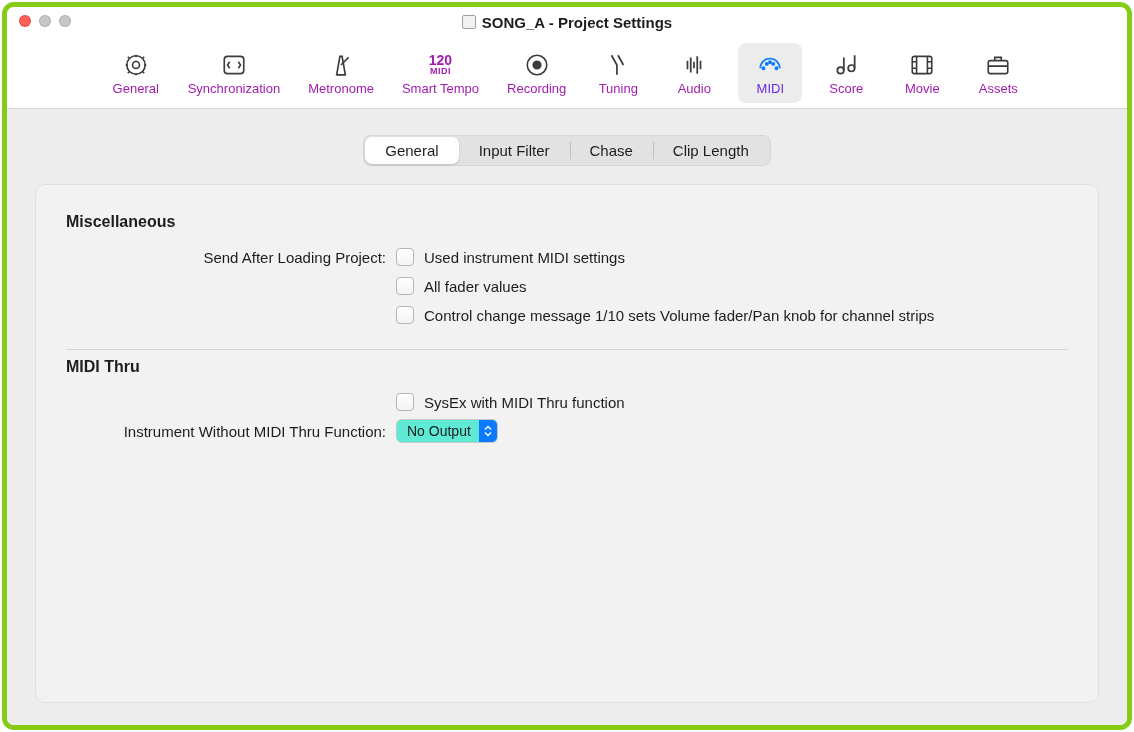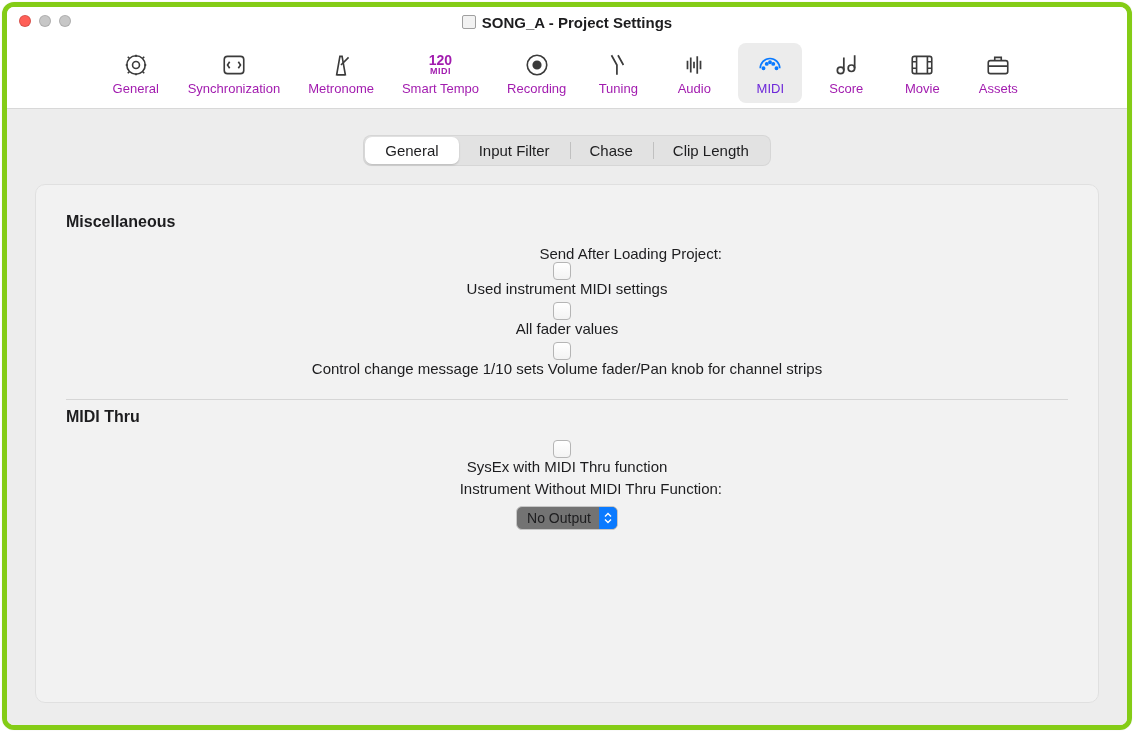--- a/index.html
+++ b/index.html
@@ -145,21 +145,20 @@
     font-weight: 700;
     font-size: 16px;
     margin: 8px 0 14px 0;
   }
   .form-row {
     display: flex;
     align-items: center;
     margin: 5px 0;
     min-height: 24px;
     font-size:15px;
-    flex-direction:column;
   }
   .row-label {
     width: 330px;
     text-align: right;
     padding-right: 10px;
     color: #1d1d1f;
   }
   .checkbox {
     width: 18px; height: 18px;
     border: 1px solid #b5b5b5;
@@ -169,28 +168,27 @@
     flex-shrink: 0;
   }
   .hr {
     border: none;
     border-top: 1px solid #d6d6d6;
     margin: 22px 0 6px;
   }
   .select {
     display: inline-flex;
     align-items: center;
-    background: #737373;
+    background: #5eead4;
     border: 1px solid #c7c7c7;
     border-radius: 6px;
     height: 24px;
     padding: 0 0 0 10px;
     font-size: 14px;
     overflow: hidden;
-    margin-top: 9px;
   }
   .select .sel-text { padding-right: 8px; }
   .select .arrows {
     width: 18px; height: 100%;
     background: #0a7aff;
     display: flex;
     flex-direction: column;
     align-items: center;
     justify-content: center;
     gap: 0;

